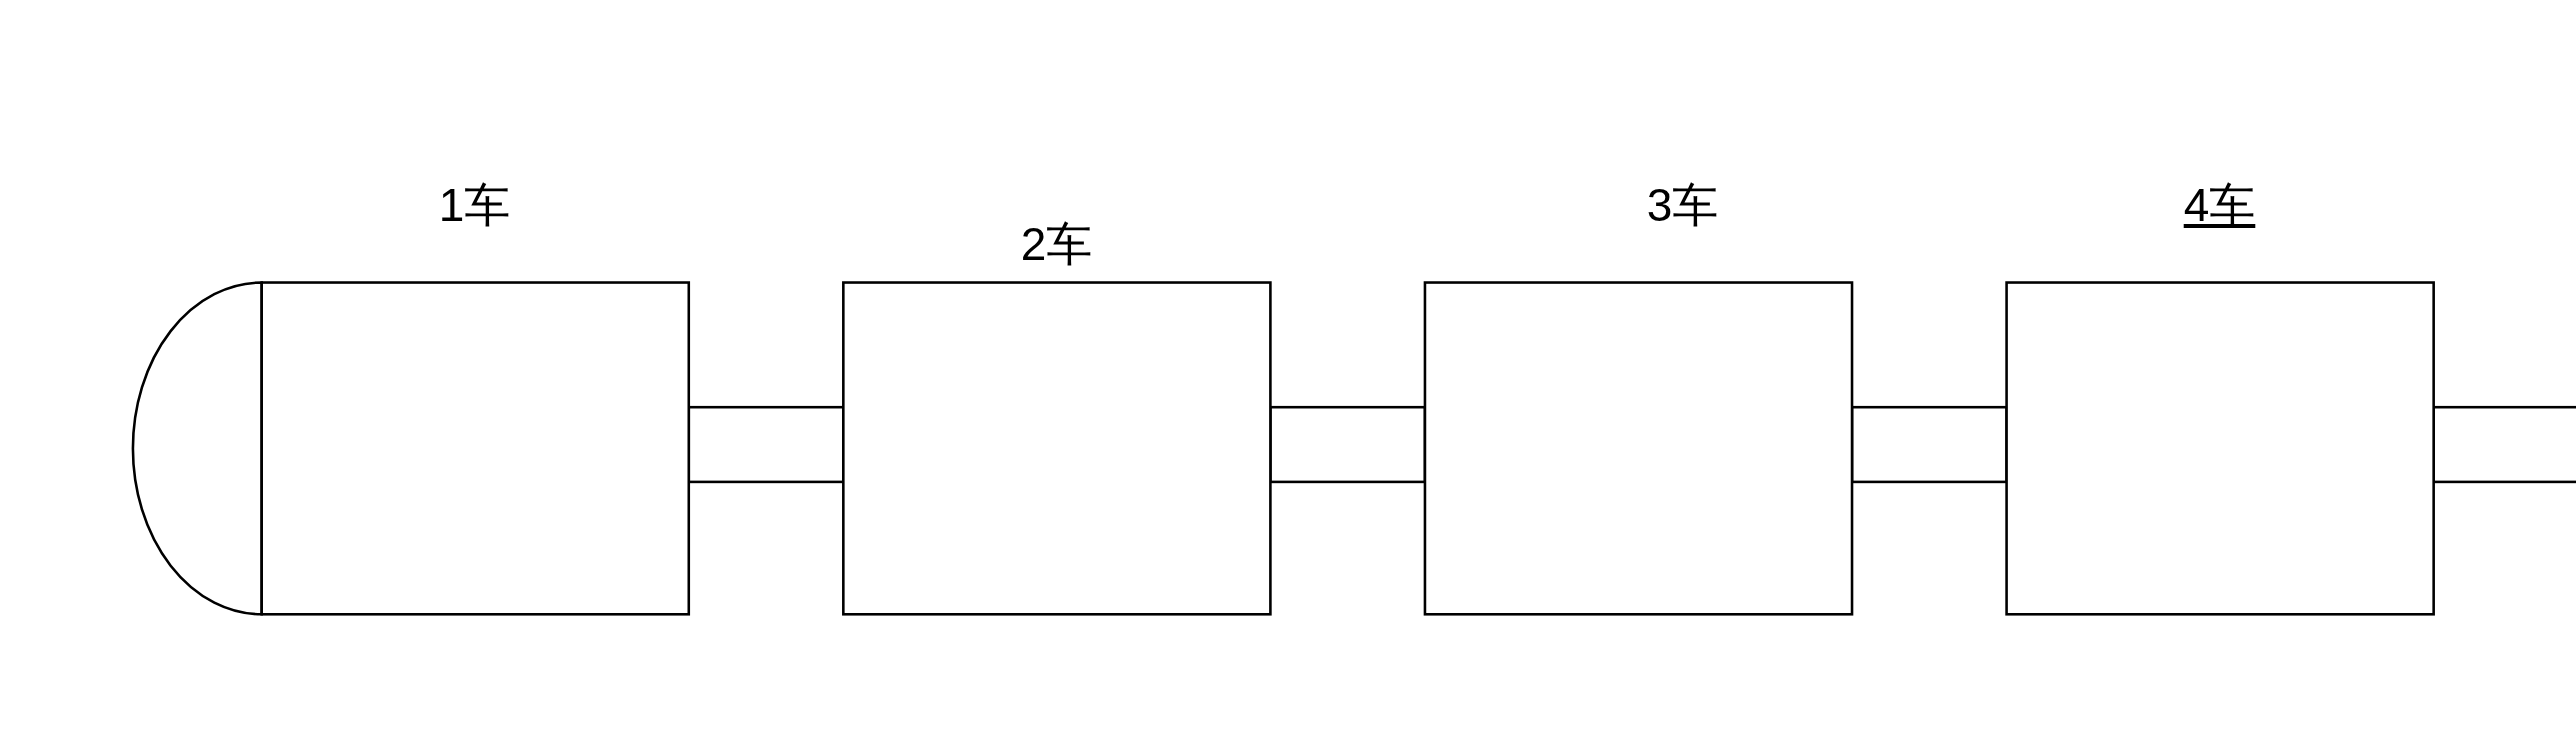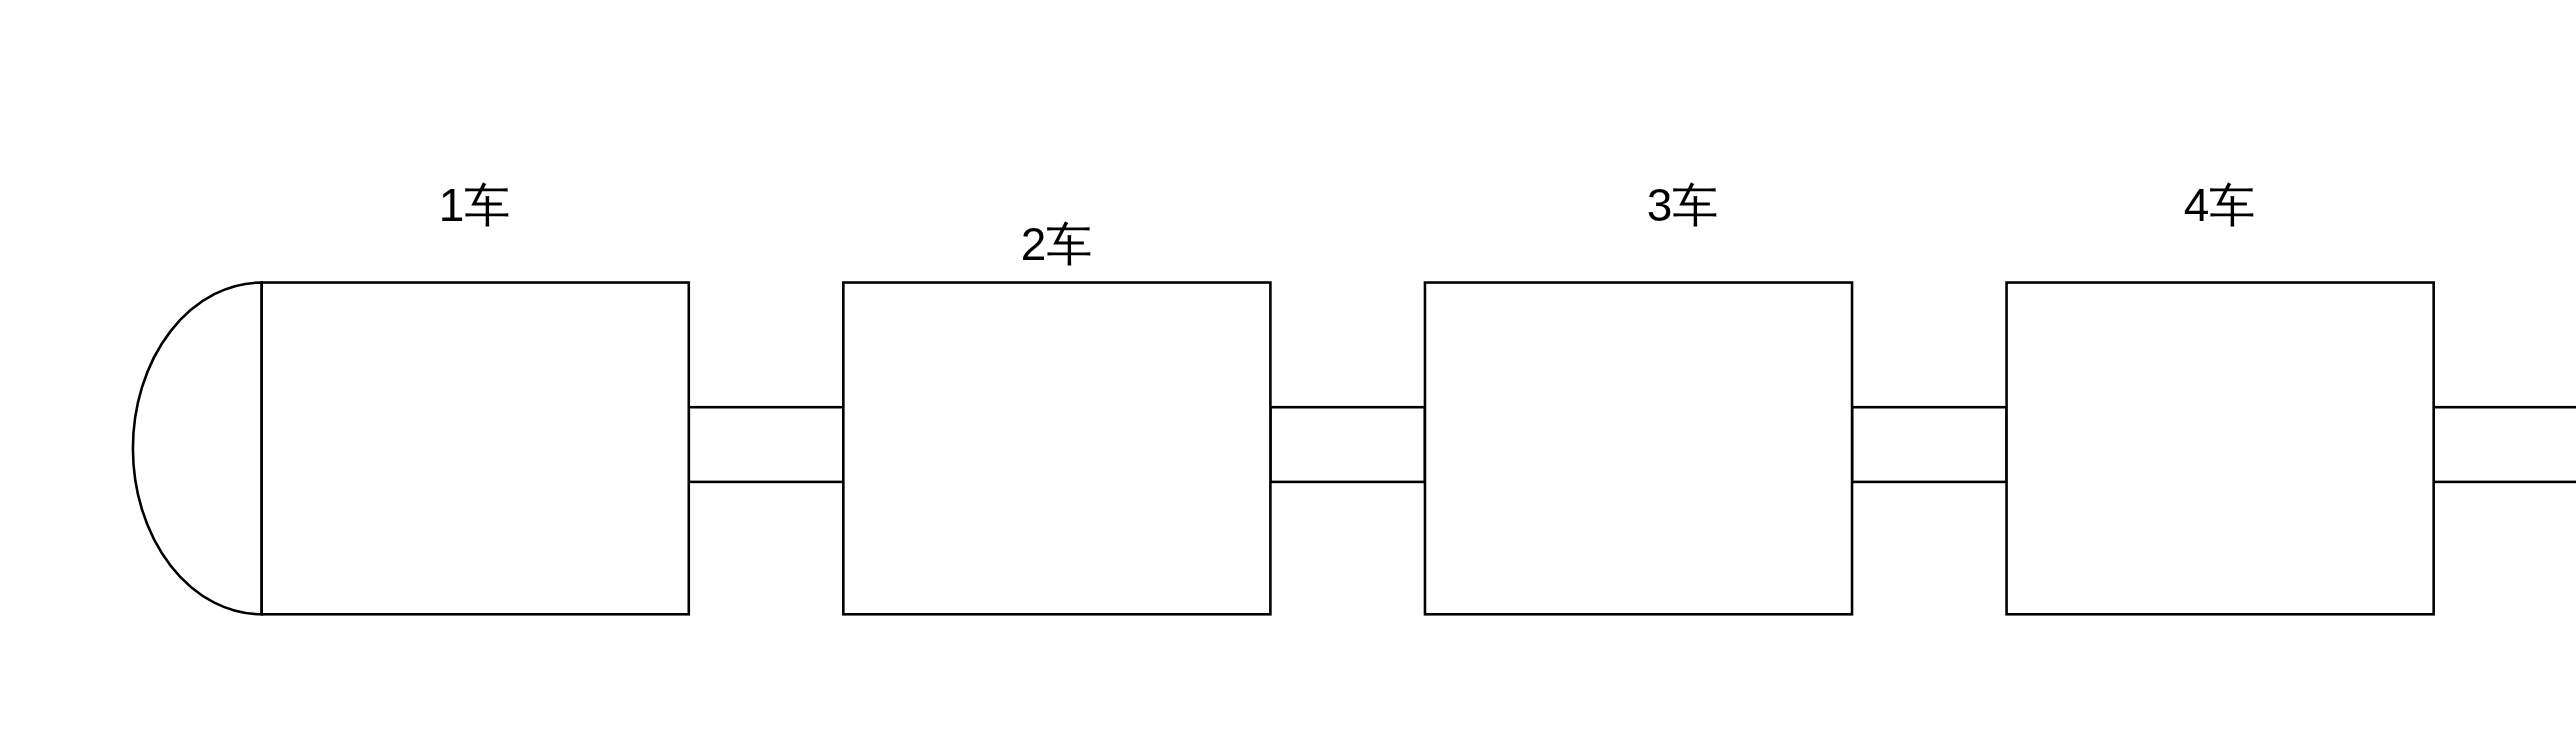--- a/index.html
+++ b/index.html
@@ -57,17 +57,17 @@
         <rect x="5024" y="548" width="829" height="644" fill="#ffffff" stroke="#000000" stroke-width="5" stroke-linejoin="miter" stroke-linecap="butt"></rect>
         <path d="M 6982 548 A 203 322 0 0 1 6982 1192 Z" fill="#ffffff" stroke="#000000" stroke-width="5" stroke-linejoin="miter" stroke-linecap="butt"></path>
         <rect x="6153" y="548" width="829" height="644" fill="#ffffff" stroke="#000000" stroke-width="5" stroke-linejoin="miter" stroke-linecap="butt"></rect>
       </g>
   </svg>
 
   <div id="labels-layer">
       <div class="car-label" style="left: 320px; top: 182px; width: 309px; color: rgb(0, 0, 0);">1车</div>
       <div class="car-label" style="left: 902px; top: 182px; width: 309px; color: rgb(0, 0, 0); margin-top: 39px;">2车</div>
       <div class="car-label" style="left: 1528px; top: 182px; width: 309px; color: rgb(0, 0, 0);">3车</div>
-      <div class="car-label" style="left: 2065px; top: 182px; width: 309px; color: rgb(0, 0, 0);">4车</div>
+      <div class="car-label" style="left: 2065px; top: 182px; width: 309px; color: rgb(0, 0, 0); text-decoration: underline;">4车</div>
     </div>
 
 </div>
 
 
 </body></html>

